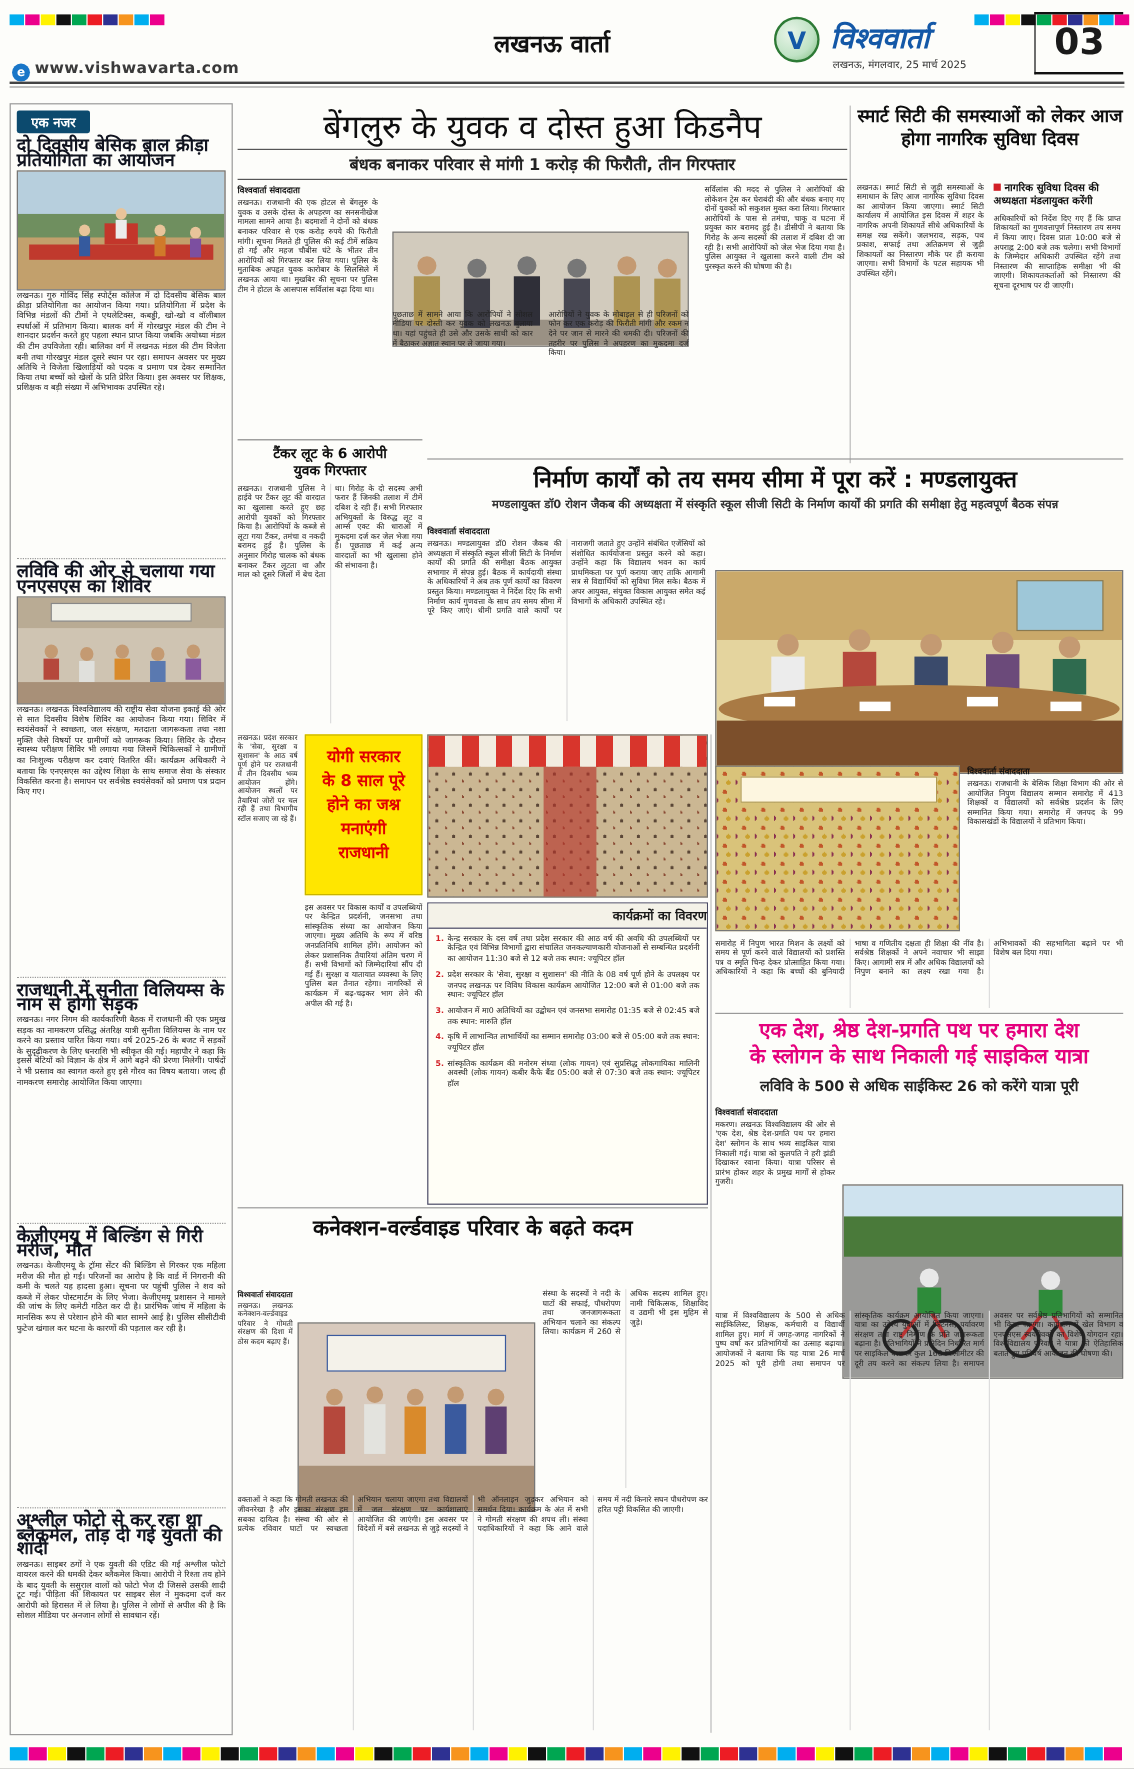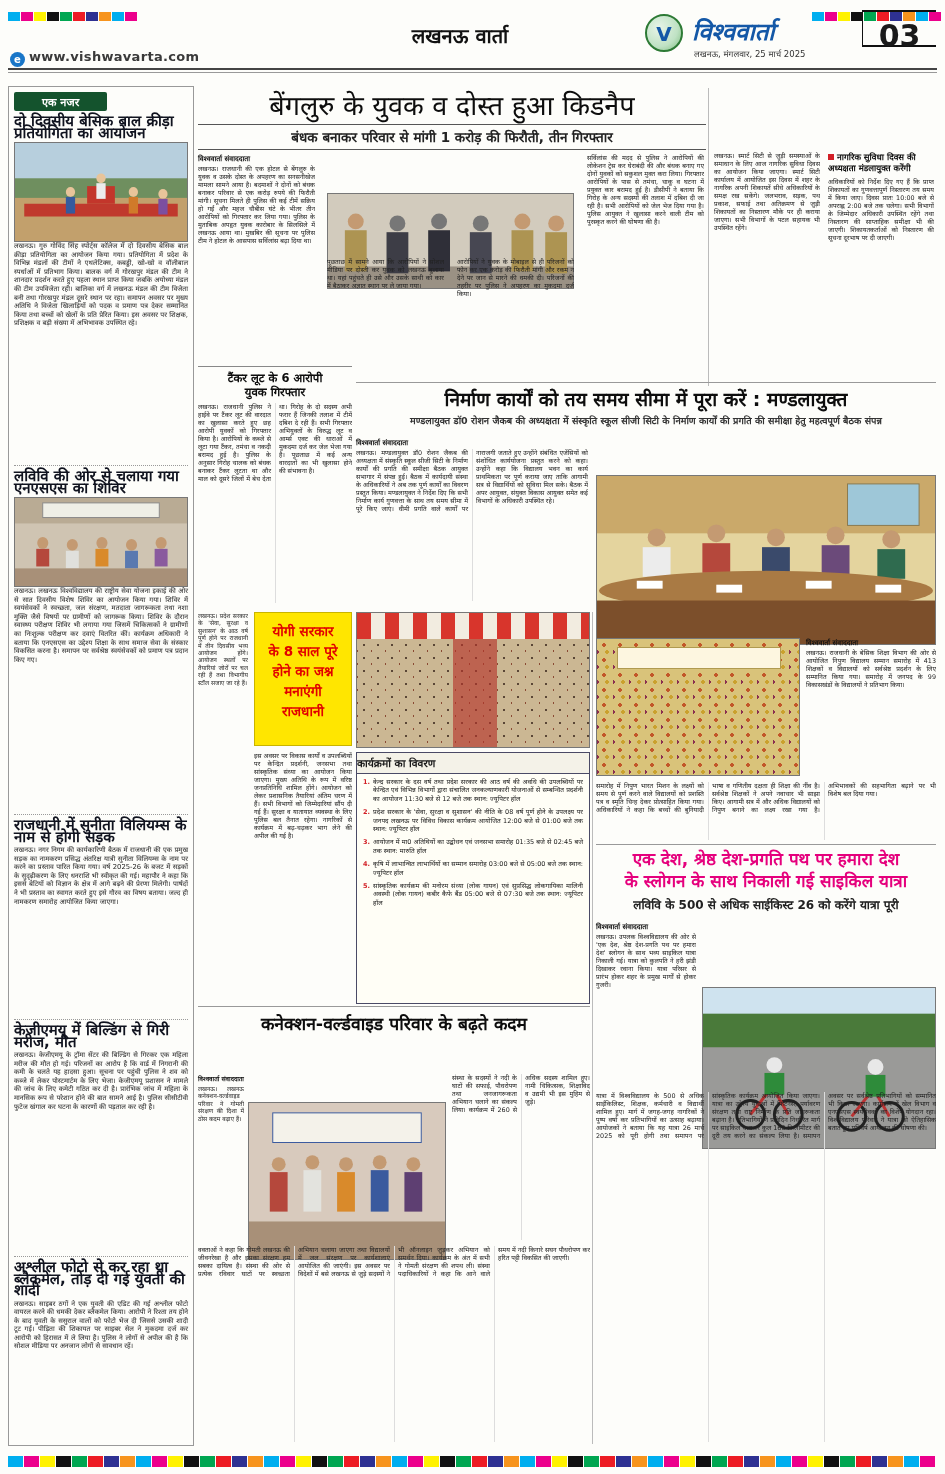--- a/index.html
+++ b/index.html
@@ -26,21 +26,21 @@
 .section-title{font-size:20px;font-weight:bold;color:#111}
 .masthead{font-size:24px;font-weight:bold;font-style:italic;color:#1458a7}
 .logo-v{display:inline-block;width:38px;height:38px;border-radius:50%;
   background:radial-gradient(circle at 35% 35%,#e8f4e8,#bfe2c4 60%,#7cba7c);border:2px solid #2d7a35;
   color:#1458a7;text-align:center;font-size:20px;font-weight:bold;line-height:36px}
 .dateline{font-size:8.5px;color:#333}
 .pagebox{border-top:2px solid #111;border-bottom:2px solid #111;border-left:1.5px solid #111;
   font-size:30px;font-weight:bold;text-align:center;line-height:48px}
 
 #eknajar{border:1px solid #999;padding:4px 5px}
-.ek-label{display:inline-block;background:#14532d;color:#fff;font-weight:bold;font-size:11px;padding:2px 28px;border-radius:2px}
+.ek-label{display:inline-block;background:#0c4a6e;color:#fff;font-weight:bold;font-size:11px;padding:2px 12px;border-radius:2px}
 .ek-head{font-size:15px;font-weight:bold;line-height:11.5px;color:#10131f;margin:5px 0 3px}
 .ek-body{font-size:6.8px;line-height:8.6px;text-align:justify;color:#222}
 .ek-sep{border-top:1px dotted #999;margin:5px 0 0}
 
 .h-kidnap{font-size:27px;font-weight:400;color:#0d0d0d}
 .sub-kidnap{font-size:13.5px;font-weight:bold;border-top:1px solid #555;border-bottom:1px solid #555;padding:3px 0;color:#222}
 .h-smart{font-size:15px;font-weight:bold;line-height:19px;color:#0d0d0d}
 .h-tanker{font-size:11.5px;font-weight:bold;line-height:14px;color:#0d0d0d}
 .h-nirman{font-size:19px;font-weight:800;color:#0d0d0d}
 .sub-nirman{font-size:9.5px;font-weight:bold;color:#333;line-height:12px}
@@ -48,21 +48,21 @@
 .h-cycle{font-size:17px;font-weight:800;color:#e5007d;line-height:22px}
 .sub-cycle{font-size:12px;font-weight:bold;color:#222}
 .h-gomti{font-size:17.5px;font-weight:800;line-height:24px;color:#0d0d0d}
 .redsq{display:inline-block;width:6px;height:6px;background:#d21f26;margin-right:3px}
 .bullet-bold{font-size:8.5px;font-weight:bold;line-height:11px;color:#111}
 
 .yellow-box{background:#ffe600;border:1px solid #c9b400;padding:8px 4px;text-align:center}
 .yellow-box div{color:#e10000;font-weight:800;font-size:13.5px;line-height:20px}
 
 .progbox{border:1.5px solid #4a4a66;padding:0}
-.prog-title{font-size:10.5px;font-weight:bold;text-align:left;border-bottom:1px solid #4a4a66;
+.prog-title{font-size:10.5px;font-weight:bold;text-align:right;border-bottom:1px solid #4a4a66;
   padding:3px 0;background:#f4f2e8}
 .prog-items{counter-reset:pi;padding:4px 6px}
 .prog-item{counter-increment:pi;font-size:6.5px;line-height:8.4px;text-align:justify;margin-bottom:5px;position:relative;padding-left:10px}
 .prog-item::before{content:counter(pi)".";position:absolute;left:0;top:0;color:#d21f26;font-weight:bold}
 
 .tex-crowd{background:
   radial-gradient(circle 2.5px at 7px 6px,#5a4636 60%,transparent 62%),
   radial-gradient(circle 2.5px at 0px 12px,#8a4a33 60%,transparent 62%),
   #cbb793;background-size:14px 13px}
 .tex-sari{background:
@@ -84,21 +84,21 @@
   <div class="abs" style="left:10px;top:46px">
     <span class="globe">e</span><span class="site-url">www.vishwavarta.com</span>
   </div>
 
   <div class="abs" style="left:645px;top:14px">
     <span class="logo-v">V</span>
   </div>
   <div class="abs masthead" style="left:692px;top:14px">विश्ववार्ता</div>
   <div class="abs dateline" style="left:694px;top:48px">लखनऊ, मंगलवार, 25 मार्च 2025</div>
 
-  <div class="abs pagebox" style="left:862px;top:10px;width:74px;height:37px">03</div>
+  <div class="abs pagebox" style="left:862px;top:10px;width:74px;height:52px">03</div>
 
   <div class="abs hline" style="left:8px;top:68px;width:929px;height:2px"></div>
   <div class="abs hline" style="left:8px;top:72px;width:929px;height:1px;background:#999"></div>
 
   <aside id="eknajar" class="abs" style="left:8px;top:86px;width:186px;height:1360px">
     <span class="ek-label">एक नजर</span>
 
     <div class="ek-head">दो दिवसीय बेसिक बाल क्रीड़ा प्रतियोगिता का आयोजन</div>
     <div class="photo" style="width:100%;height:100px">
       <svg viewBox="0 0 186 100" preserveAspectRatio="none">
@@ -182,20 +182,21 @@
       </svg>
     </div>
 
     <div class="abs body-text" style="left:129px;top:172px;width:117px;height:98px">पूछताछ में सामने आया कि आरोपियों ने सोशल मीडिया पर दोस्ती कर युवक को लखनऊ बुलाया था। यहां पहुंचते ही उसे और उसके साथी को कार में बैठाकर अज्ञात स्थान पर ले जाया गया।</div>
     <div class="abs body-text" style="left:259px;top:172px;width:117px;height:98px">आरोपियों ने युवक के मोबाइल से ही परिजनों को फोन कर एक करोड़ की फिरौती मांगी और रकम न देने पर जान से मारने की धमकी दी। परिजनों की तहरीर पर पुलिस ने अपहरण का मुकदमा दर्ज किया।</div>
     <div class="abs body-text" style="left:389px;top:68px;width:117px;height:202px">सर्विलांस की मदद से पुलिस ने आरोपियों की लोकेशन ट्रेस कर घेराबंदी की और बंधक बनाए गए दोनों युवकों को सकुशल मुक्त करा लिया। गिरफ्तार आरोपियों के पास से तमंचा, चाकू व घटना में प्रयुक्त कार बरामद हुई है। डीसीपी ने बताया कि गिरोह के अन्य सदस्यों की तलाश में दबिश दी जा रही है। सभी आरोपियों को जेल भेज दिया गया है। पुलिस आयुक्त ने खुलासा करने वाली टीम को पुरस्कृत करने की घोषणा की है।</div>
   </article>
 
   <div class="abs vline" style="left:708px;top:88px;height:298px"></div>
   <article class="abs" style="left:714px;top:88px;width:222px;height:300px">
+    <div class="h-smart ctr">स्मार्ट सिटी की समस्याओं को लेकर आज होगा नागरिक सुविधा दिवस</div>
     <div class="abs body-text" style="left:0;top:64px;width:106px;height:230px">लखनऊ। स्मार्ट सिटी से जुड़ी समस्याओं के समाधान के लिए आज नागरिक सुविधा दिवस का आयोजन किया जाएगा। स्मार्ट सिटी कार्यालय में आयोजित इस दिवस में शहर के नागरिक अपनी शिकायतें सीधे अधिकारियों के समक्ष रख सकेंगे। जलभराव, सड़क, पथ प्रकाश, सफाई तथा अतिक्रमण से जुड़ी शिकायतों का निस्तारण मौके पर ही कराया जाएगा। सभी विभागों के पटल सहायक भी उपस्थित रहेंगे।</div>
     <div class="abs" style="left:114px;top:64px;width:106px;height:230px">
       <div class="bullet-bold" style="margin-bottom:4px"><span class="redsq"></span><span>नागरिक सुविधा दिवस की अध्यक्षता मंडलायुक्त करेंगी</span></div>
       <div class="body-text" style="height:184px">अधिकारियों को निर्देश दिए गए हैं कि प्राप्त शिकायतों का गुणवत्तापूर्ण निस्तारण तय समय में किया जाए। दिवस प्रातः 10:00 बजे से अपराह्न 2:00 बजे तक चलेगा। सभी विभागों के जिम्मेदार अधिकारी उपस्थित रहेंगे तथा निस्तारण की साप्ताहिक समीक्षा भी की जाएगी। शिकायतकर्ताओं को निस्तारण की सूचना दूरभाष पर दी जाएगी।</div>
     </div>
   </article>
 
   <article class="abs" style="left:198px;top:366px;width:154px;height:242px;border-top:1px solid #888;padding-top:4px">
     <div class="h-tanker ctr">
       <div>टैंकर लूट के 6 आरोपी</div>
@@ -279,21 +280,21 @@
 
   <div class="abs hline" style="left:596px;top:844px;width:340px;background:#999"></div>
   <article class="abs" style="left:596px;top:848px;width:340px;height:596px">
     <div class="h-cycle ctr">
       <div>एक देश, श्रेष्ठ देश-प्रगति पथ पर हमारा देश</div>
       <div>के स्लोगन के साथ निकाली गई साइकिल यात्रा</div>
     </div>
     <div class="sub-cycle ctr" style="margin-top:4px">लविवि के 500 से अधिक साईकिस्ट 26 को करेंगे यात्रा पूरी</div>
     <div class="abs" style="left:0;top:74px;width:100px;height:162px">
       <div class="byline">विश्ववार्ता संवाददाता</div>
-      <div class="body-text" style="height:148px">लखनऊ। उपलक विश्वविद्यालय की ओर से 'एक देश, श्रेष्ठ देश-प्रगति पथ पर हमारा देश' स्लोगन के साथ भव्य साइकिल यात्रा निकाली गई। यात्रा को कुलपति ने हरी झंडी दिखाकर रवाना किया। यात्रा परिसर से प्रारंभ होकर शहर के प्रमुख मार्गों से होकर गुजरी।</div>
+      <div class="body-text" style="height:148px">मकरण। लखनऊ विश्वविद्यालय की ओर से 'एक देश, श्रेष्ठ देश-प्रगति पथ पर हमारा देश' स्लोगन के साथ भव्य साइकिल यात्रा निकाली गई। यात्रा को कुलपति ने हरी झंडी दिखाकर रवाना किया। यात्रा परिसर से प्रारंभ होकर शहर के प्रमुख मार्गों से होकर गुजरी।</div>
     </div>
     <div class="photo abs" style="left:106px;top:74px;width:234px;height:162px">
       <svg viewBox="0 0 234 162" preserveAspectRatio="none">
         <rect width="234" height="162" fill="#cfe3ef"></rect>
         <rect y="26" width="234" height="36" fill="#4a7a3a"></rect>
         <rect y="60" width="234" height="102" fill="#9a9a98"></rect>
         <circle cx="48" cy="128" r="14" fill="none" stroke="#222" stroke-width="3"></circle>
         <circle cx="86" cy="128" r="14" fill="none" stroke="#222" stroke-width="3"></circle>
         <line x1="48" y1="128" x2="70" y2="100" stroke="#b33" stroke-width="3"></line>
         <line x1="86" y1="128" x2="70" y2="100" stroke="#b33" stroke-width="3"></line>

